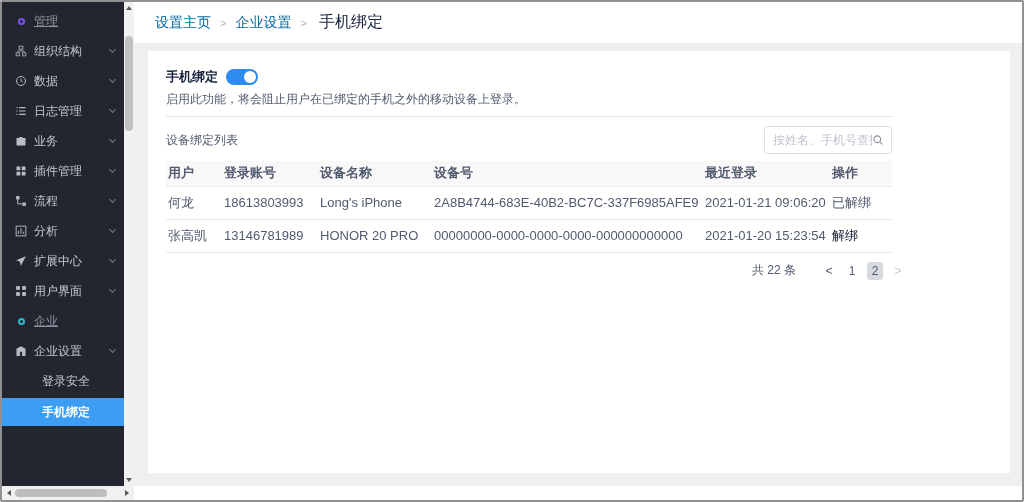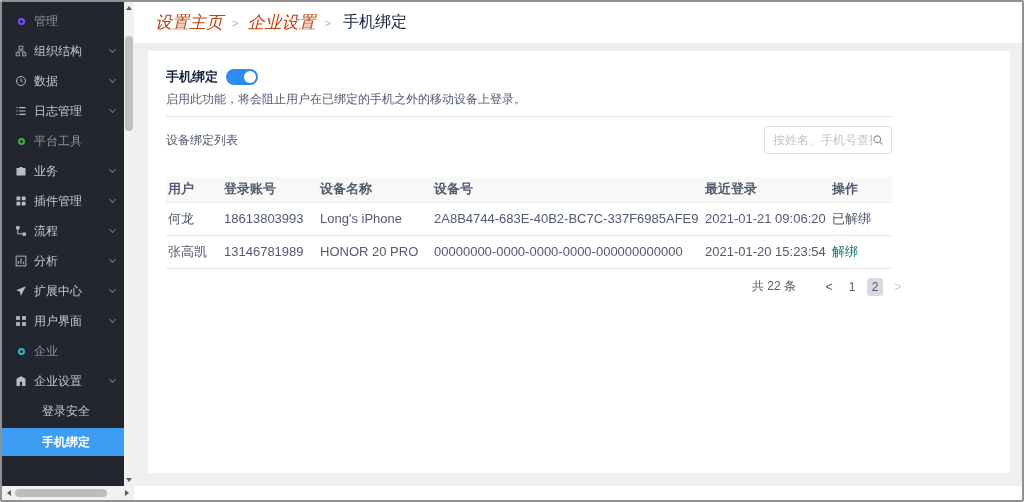--- a/index.html
+++ b/index.html
@@ -11,21 +11,21 @@
   .main { flex:1; display:flex; min-height:0; }
 
   
   .sidebar { width:122px; background:#23262f; padding-top:4px; flex-shrink:0; overflow:hidden; }
   .sb-item { height:30px; display:flex; align-items:center; padding:0 9px 0 13px;
              color:#c3c7d1; font-size:12px; cursor:pointer; white-space:nowrap; }
   .sb-icon { width:12px; height:12px; margin-right:7px; color:#b9bdc7; flex-shrink:0;
              display:flex; align-items:center; justify-content:center; }
   .sb-icon svg { width:12px; height:12px; display:block; }
   .sb-label { flex:1; overflow:hidden; }
-  .sb-section .sb-label { color:#8d93a1; }
+  .sb-section .sb-label { color:#8d93a1;text-decoration:underline; }
   .ring { width:7px; height:7px; border-radius:50%; border:2px solid #fff; display:block; }
   .ring-purple { border-color:#7a52f4; }
   .ring-green  { border-color:#3faf4e; }
   .ring-teal   { border-color:#2bb8c9; }
   .chev { width:5px; height:5px; border-right:1px solid #757b89; border-bottom:1px solid #757b89;
           transform:rotate(45deg); margin-top:-3px; flex-shrink:0; }
   .chev.up { transform:rotate(-135deg); margin-top:3px; }
   .sb-sub { padding-left:40px; }
   .sb-selected { background:#3d9df3; color:#fff; font-weight:bold; height:28px; margin-top:2px; }
 
@@ -41,21 +41,21 @@
   .bottom { height:14px; display:flex; flex-shrink:0; }
   .hscroll { width:132px; background:#f1f1f1; display:flex; align-items:center; padding:0 3px; flex-shrink:0; }
   .h-arrow { width:8px; display:flex; justify-content:center; cursor:pointer; }
   .h-thumb { width:92px; height:8px; background:#bdbdbd; border-radius:4px; margin:0 2px; cursor:pointer; }
   .h-spacer { flex:1; }
   .bottom-rest { flex:1; background:#fff; }
 
   
   .content { flex:1; display:flex; flex-direction:column; background:#efeff0; min-width:0; }
   .breadcrumb-bar { height:41px; background:#fff; display:flex; align-items:center; padding-left:21px; flex-shrink:0; }
-  .bc-link { color:#c2410c; font-size:17px; cursor:pointer;font-style:italic; }
+  .bc-link { color:#0369a1; font-size:14px; cursor:pointer; }
   .bc-sep { color:#aeb3bd; margin:0 9px; font-size:11px; }
   .bc-current { color:#17233d; font-size:16px; margin-left:3px; }
 
   .card { flex:1; background:#fff; margin:8px 12px 13px 14px; padding:17px 0 0 18px; overflow:hidden; }
   .card-inner { width:726px; }
 
   .toggle-row { display:flex; align-items:center; }
   .toggle-label { font-size:13px; font-weight:bold; color:#17233d; }
   .switch { width:32px; height:16px; border-radius:9px; background:#2d8cf0; margin-left:8px;
             position:relative; cursor:pointer; flex-shrink:0; }
@@ -65,29 +65,29 @@
 
   .list-header { display:flex; justify-content:space-between; align-items:center; margin-top:8px; height:30px;gap:25px; }
   .list-title { font-size:12px; color:#515a6e; }
   .search-box { width:128px; height:28px; border:1px solid #dcdee2; border-radius:4px; background:#fff;
                 display:flex; align-items:center; padding:0 7px 0 8px; }
   .search-box input { border:none; outline:none; flex:1; min-width:0; font-size:12px; color:#515a6e; background:transparent; }
   .search-box input::placeholder { color:#c0c4cc; }
   .search-icon { width:12px; height:12px; color:#889; flex-shrink:0; }
   .search-icon svg { width:12px; height:12px; display:block; }
 
-  table.devices { width:726px; border-collapse:collapse; table-layout:fixed; margin-top:22px;
+  table.devices { width:726px; border-collapse:collapse; table-layout:fixed; margin-top:6px;
                   font-size:13px; color:#515a6e; }
   table.devices th { background:#f8f8f9; font-weight:bold; text-align:left; height:25px;
                      padding:0 6px 0 2px; border-bottom:1px solid #e8eaec; overflow:hidden; white-space:nowrap; }
   table.devices td { height:33px; padding:0 6px 0 2px; border-bottom:1px solid #e8eaec;
                      overflow:hidden; white-space:nowrap; }
   .col-user{width:56px} .col-account{width:96px} .col-devname{width:114px}
   .col-devid{width:271px} .col-login{width:127px} .col-action{width:62px}
-  .action-link { color:#0f766e; cursor:pointer; }
+  .action-link { color:#0f172a; cursor:pointer; }
   .action-text { color:#515a6e; }
 
   .pagination { width:740px; display:flex; align-items:center; justify-content:flex-end;
                 margin-top:9px; font-size:12px; color:#515a6e; }
   .pg-total { margin-right:18px; }
   .pg-btn { min-width:16px; height:18px; line-height:18px; text-align:center; border-radius:3px;
             margin-left:7px; padding:0 3px; cursor:pointer; font-size:12px; color:#515a6e; }
   .pg-current { background:#d6d9de; }
   .pg-disabled { color:#c5c8ce; }
 </style>
@@ -133,26 +133,20 @@
       <div class="sb-item">
         <span class="sb-icon">
           <svg viewBox="0 0 16 16">
               <path d="M2 3.5h1.5M5.5 3.5H14M2 8h1.5M5.5 8H14M2 12.5h1.5M5.5 12.5H14" stroke="currentColor" stroke-width="1.4" fill="none"></path>
             </svg>
         </span>
         <span class="sb-label">日志管理</span>
         <span class="chev"></span>
       </div>
 
-      <div class="sb-item sb-section">
-        <span class="sb-icon">
-            <span class="ring ring-green"></span>
-          </span>
-        <span class="sb-label">平台工具</span>
-      </div>
 
       <div class="sb-item">
         <span class="sb-icon">
           <svg viewBox="0 0 16 16">
               <path d="M6 4V2.5h4V4h4v10H2V4h4z" fill="currentColor"></path>
             </svg>
         </span>
         <span class="sb-label">业务</span>
         <span class="chev"></span>
       </div>

